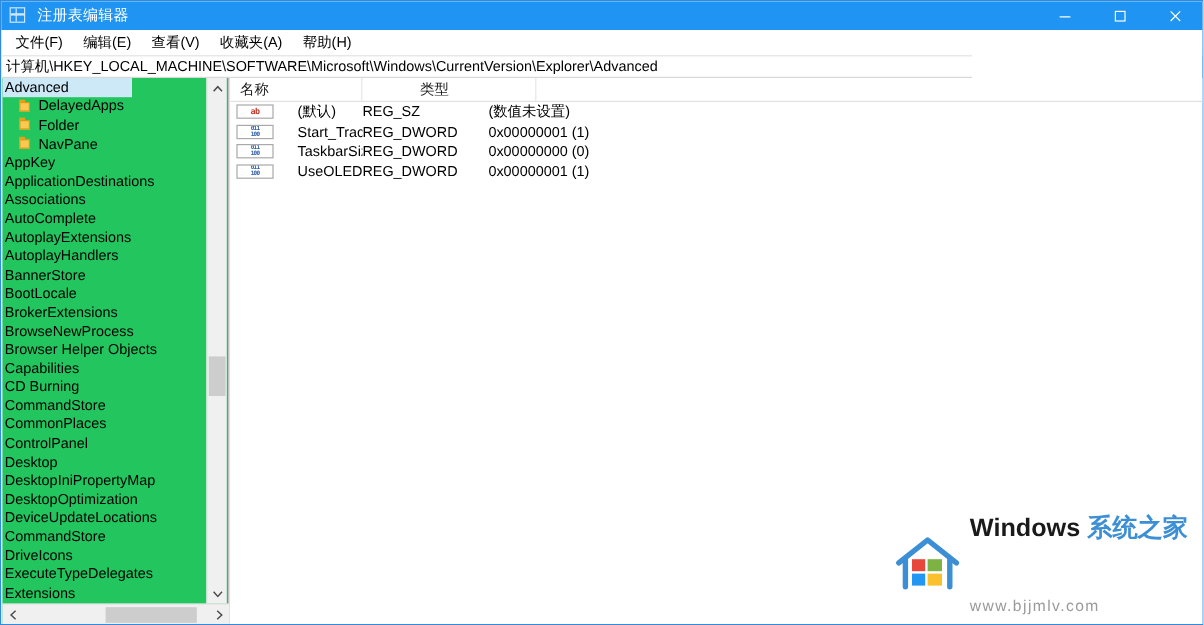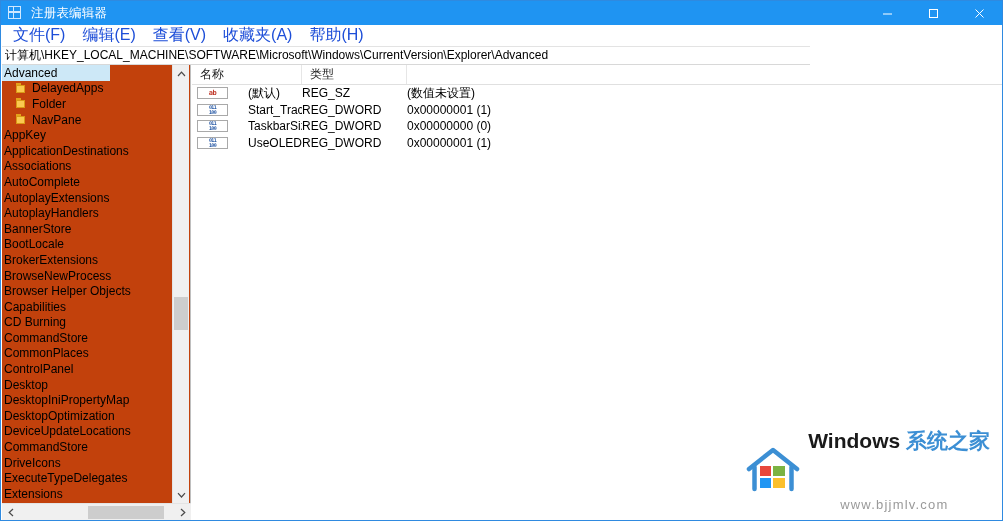--- a/index.html
+++ b/index.html
@@ -88,22 +88,22 @@
     left: 1px; top: 24px;
     width: 1000px;
     height: 21px;
     background: #ffffff;
     display: flex;
     align-items: center;
     padding-left: 3px;
     box-sizing: border-box;
   }
   .menu-item {
-    font-size: 16px;
-    color: #1d4ed8;
+    font-size: 12px;
+    color: #000000;
     padding: 2px 9px 2px 8px;
     white-space: nowrap;
   }
 
   
   .addressbar {
     position: absolute;
     left: 1px; top: 45px;
     width: 808px;
     height: 19px;
@@ -129,21 +129,21 @@
     height: 456px;
     background: #ffffff;
   }
 
   
   .tree-pane {
     position: absolute;
     left: 0; top: 0;
     width: 189px;
     height: 456px;
-    background: #c2410c;
+    background: #22c55e;
     border-right: 1px solid #bfbfbf;
     box-sizing: border-box;
   }
   .tree-list {
     position: absolute;
     left: 0; top: 0;
     width: 172px;
     height: 438px;
     overflow: hidden;
   }
@@ -251,20 +251,21 @@
     width: 810px;
     height: 456px;
     background: #ffffff;
   }
   .values-header {
     position: relative;
     height: 19px;
     background: #ffffff;
     border-bottom: 1px solid #e0e0e0;
     display: flex;
+    gap: 40px;
   }
   .vh-cell {
     font-size: 12px;
     color: #1a1a1a;
     padding-left: 8px;
     display: flex;
     align-items: center;
     border-right: 1px solid #e6e6e6;
     box-sizing: border-box;
     white-space: nowrap;
@@ -344,21 +345,20 @@
     white-space: nowrap;
   }
   .wm-brand-en { color: #1a1a1a; font-weight: bold; }
   .wm-brand-cn { color: #3c8fd4; font-weight: bold; }
   .wm-line2 {
     font-size: 13px;
     color: #9a9a9a;
     letter-spacing: 1.2px;
     margin-top: 1px;
     white-space: nowrap;
-    margin-left: 32px;
   }
 </style>
 </head>
 <body>
 
 <div id="app">
 
   <div class="titlebar">
     <div class="title-icon">
       <div class="reg-grid"></div>

